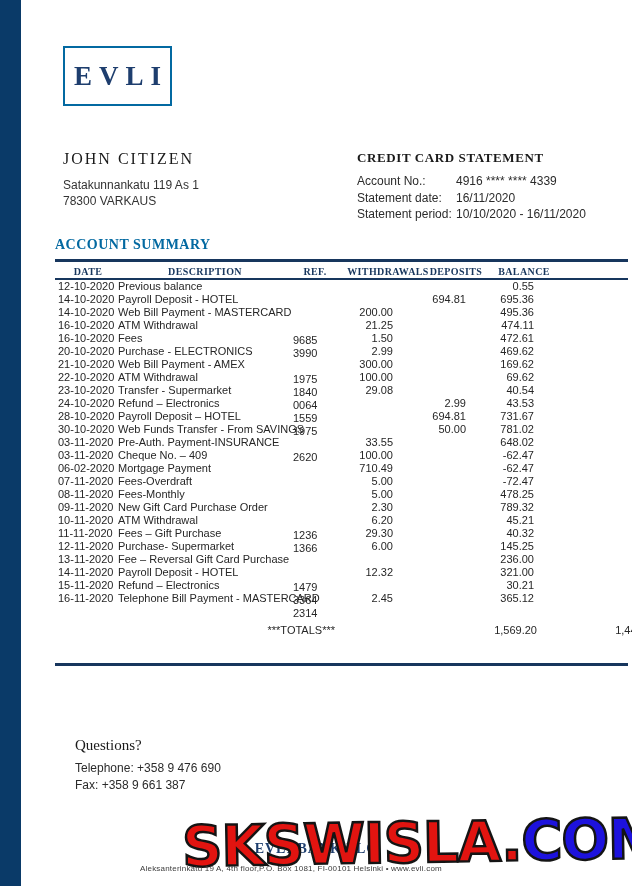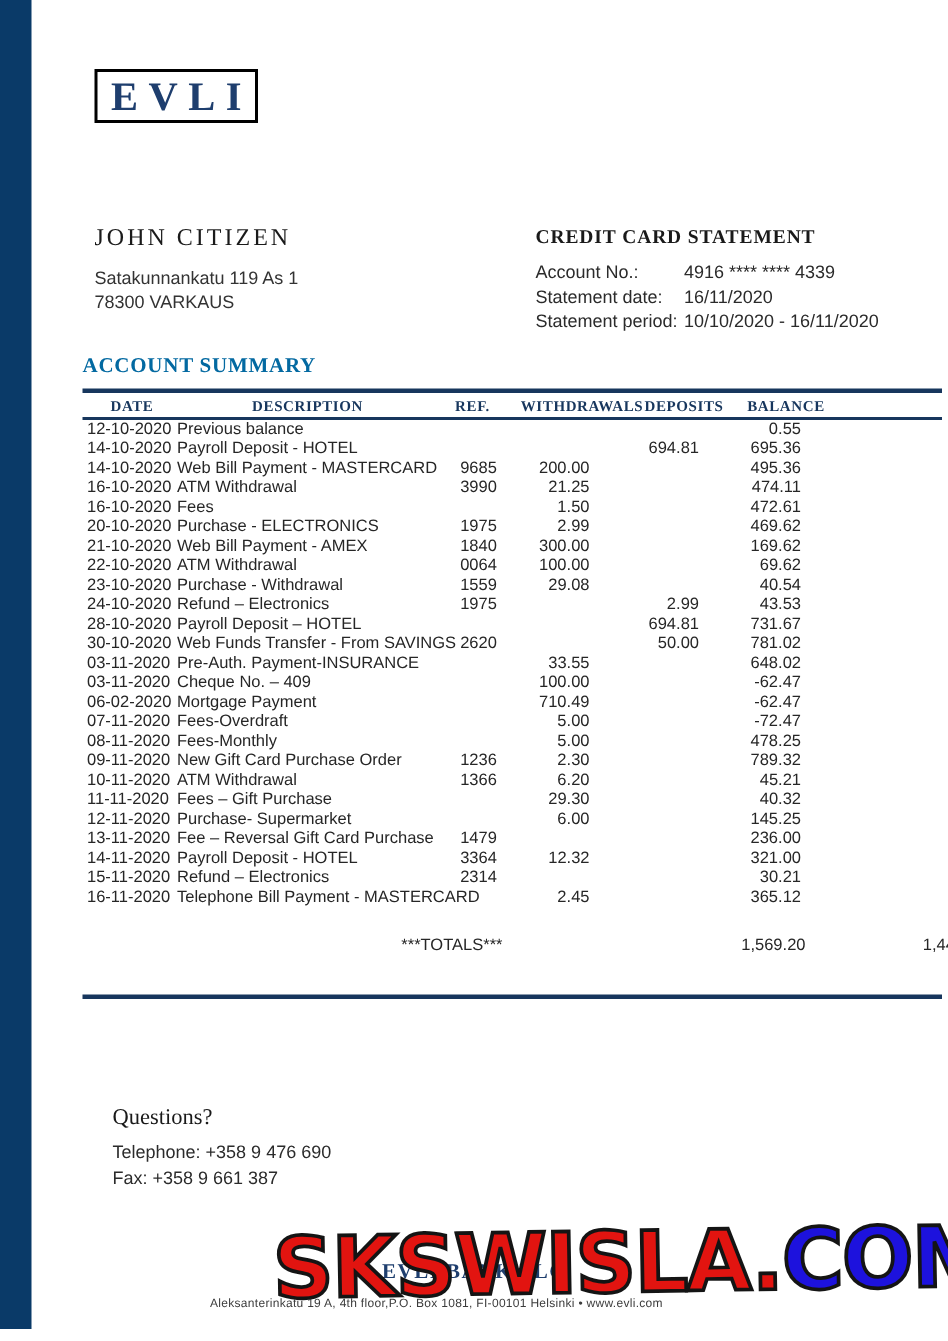--- a/index.html
+++ b/index.html
@@ -5,22 +5,22 @@
 <style>
   * { margin:0; padding:0; box-sizing:border-box; }
   html,body { background:#ffffff; }
   .page {
     position:relative; width:632px; height:894px; background:#fff;
     overflow:hidden; font-family:"Liberation Sans", sans-serif; color:#262626;
   }
   .side-stripe { position:absolute; left:0; top:0; width:21px; height:886px; background:#0a3a68; }
 
   .logo-frame {
-    position:absolute; left:63px; top:46px; width:109px; height:36px;
-    border:2px solid #000000; display:flex; align-items:center; justify-content:center;
+    position:absolute; left:63px; top:46px; width:109px; height:60px;
+    border:2px solid #0369a1; display:flex; align-items:center; justify-content:center;
   }
   .logo-text {
     font-family:"Liberation Serif", serif; font-weight:bold; font-size:27px;
     color:#1e3e6e; letter-spacing:7px; padding-left:7px;
   }
 
   .customer { position:absolute; left:63px; top:150px; }
   .customer-name {
     font-family:"Liberation Serif", serif; font-size:16px; letter-spacing:2px;
     color:#1a1a1a; margin-bottom:9px;
@@ -52,21 +52,21 @@
     letter-spacing:0.4px; color:#17365d;
   }
   .th-date { left:33px; } .th-desc { left:150px; } .th-ref { left:260px; }
   .th-wd { left:333px; } .th-dep { left:401px; } .th-bal { left:469px; }
 
   .trow {
     display:grid; grid-template-columns:60px 175px 52px 48px 73px 68px auto;
     padding-left:3px; height:13px; font-size:11px; line-height:13px; color:#262626;
   }
   .c { white-space:nowrap; overflow:visible; }
-  .c.ref { text-align:center; }
+  .c.ref { text-align:left;margin-top:28px; }
   .c.wd, .c.dep, .c.bal { text-align:right; }
   .trow.totals { margin-top:19px;gap:48px; }
   .totals-label { text-align:right; padding-right:6px; }
 
   .contact { position:absolute; left:75px; top:737px; }
   .questions-heading {
     font-family:"Liberation Serif", serif; font-size:15px; color:#1a1a1a; margin-bottom:6px;
   }
   .contact-line { font-size:12px; line-height:17px; color:#2b2b2b; }
 
@@ -210,21 +210,21 @@
           <span class="c date">22-10-2020</span>
           <span class="c desc">ATM Withdrawal</span>
           <span class="c ref">0064</span>
           <span class="c wd">100.00</span>
           <span class="c dep"></span>
           <span class="c bal">69.62</span>
         </div>
 
         <div class="trow">
           <span class="c date">23-10-2020</span>
-          <span class="c desc">Purchase - Withdrawal</span>
+          <span class="c desc">Transfer - Supermarket</span>
           <span class="c ref">1559</span>
           <span class="c wd">29.08</span>
           <span class="c dep"></span>
           <span class="c bal">40.54</span>
         </div>
 
         <div class="trow">
           <span class="c date">24-10-2020</span>
           <span class="c desc">Refund – Electronics</span>
           <span class="c ref">1975</span>

